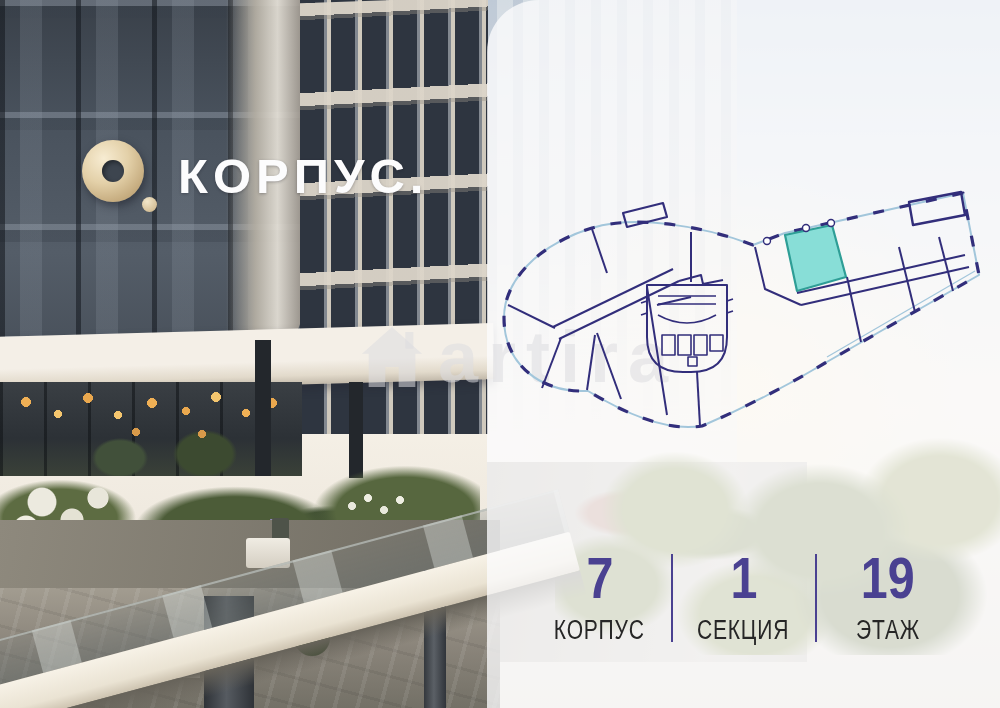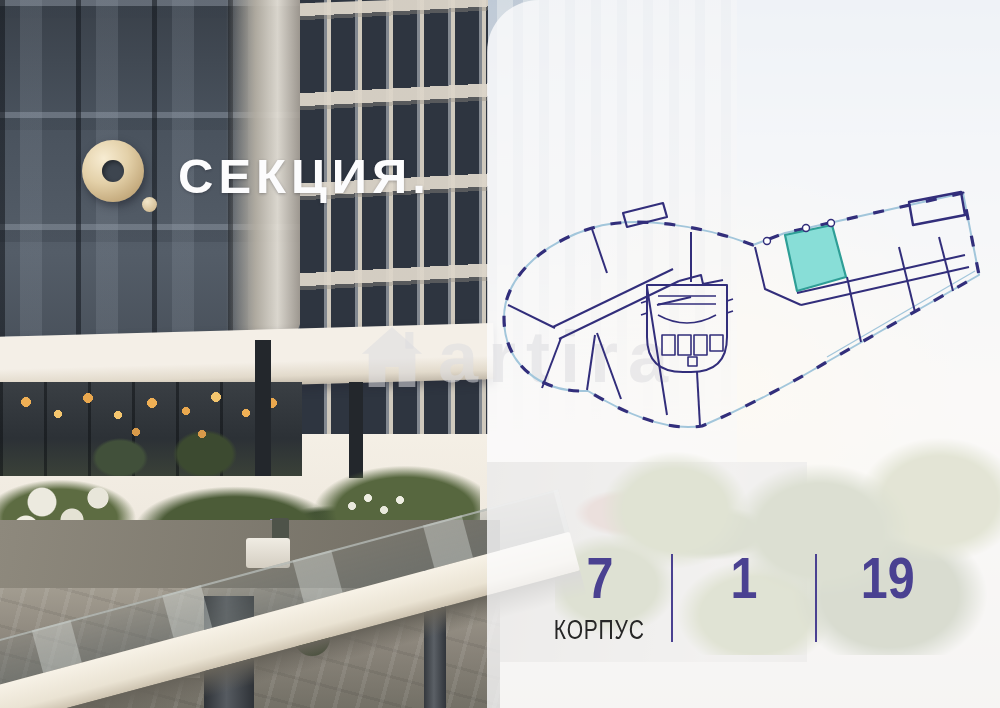--- a/index.html
+++ b/index.html
@@ -187,21 +187,21 @@
       <div class="rail"></div>
       <div class="deck"></div>
       <div class="under"></div>
     </div>
   </div>
 
   <div class="logo">
     <div class="logo-ring">
       <div class="logo-dot"></div>
     </div>
-    <div class="logo-text">СЕКЦИЯ.</div>
+    <div class="logo-text">КОРПУС.</div>
   </div>
 
   <div class="panel"></div>
 
   <svg class="plan" viewBox="0 0 500 250" xmlns="http://www.w3.org/2000/svg">
     <g fill="none" stroke-linejoin="round" stroke-linecap="butt">
 
       <path d="M468,8 L290,48 L258,60 C205,40 140,30 97,43 C42,60 9,96 9,133
                C9,178 44,208 93,206 C128,227 170,247 207,241
                C252,222 300,196 330,178 L484,90 Z" stroke="#a2c6db" stroke-width="2"></path>
@@ -266,20 +266,22 @@
   </div>
 
   <div class="stats">
     <div class="stat">
       <div class="stat-value">7</div>
       <div class="stat-label"><span>КОРПУС</span></div>
     </div>
     <div class="stat-divider"></div>
     <div class="stat">
       <div class="stat-value">1</div>
+      <div class="stat-label"><span>СЕКЦИЯ</span></div>
     </div>
     <div class="stat-divider"></div>
     <div class="stat">
       <div class="stat-value">19</div>
+      <div class="stat-label"><span>ЭТАЖ</span></div>
     </div>
   </div>
 
 </div>
 
 </body></html>

